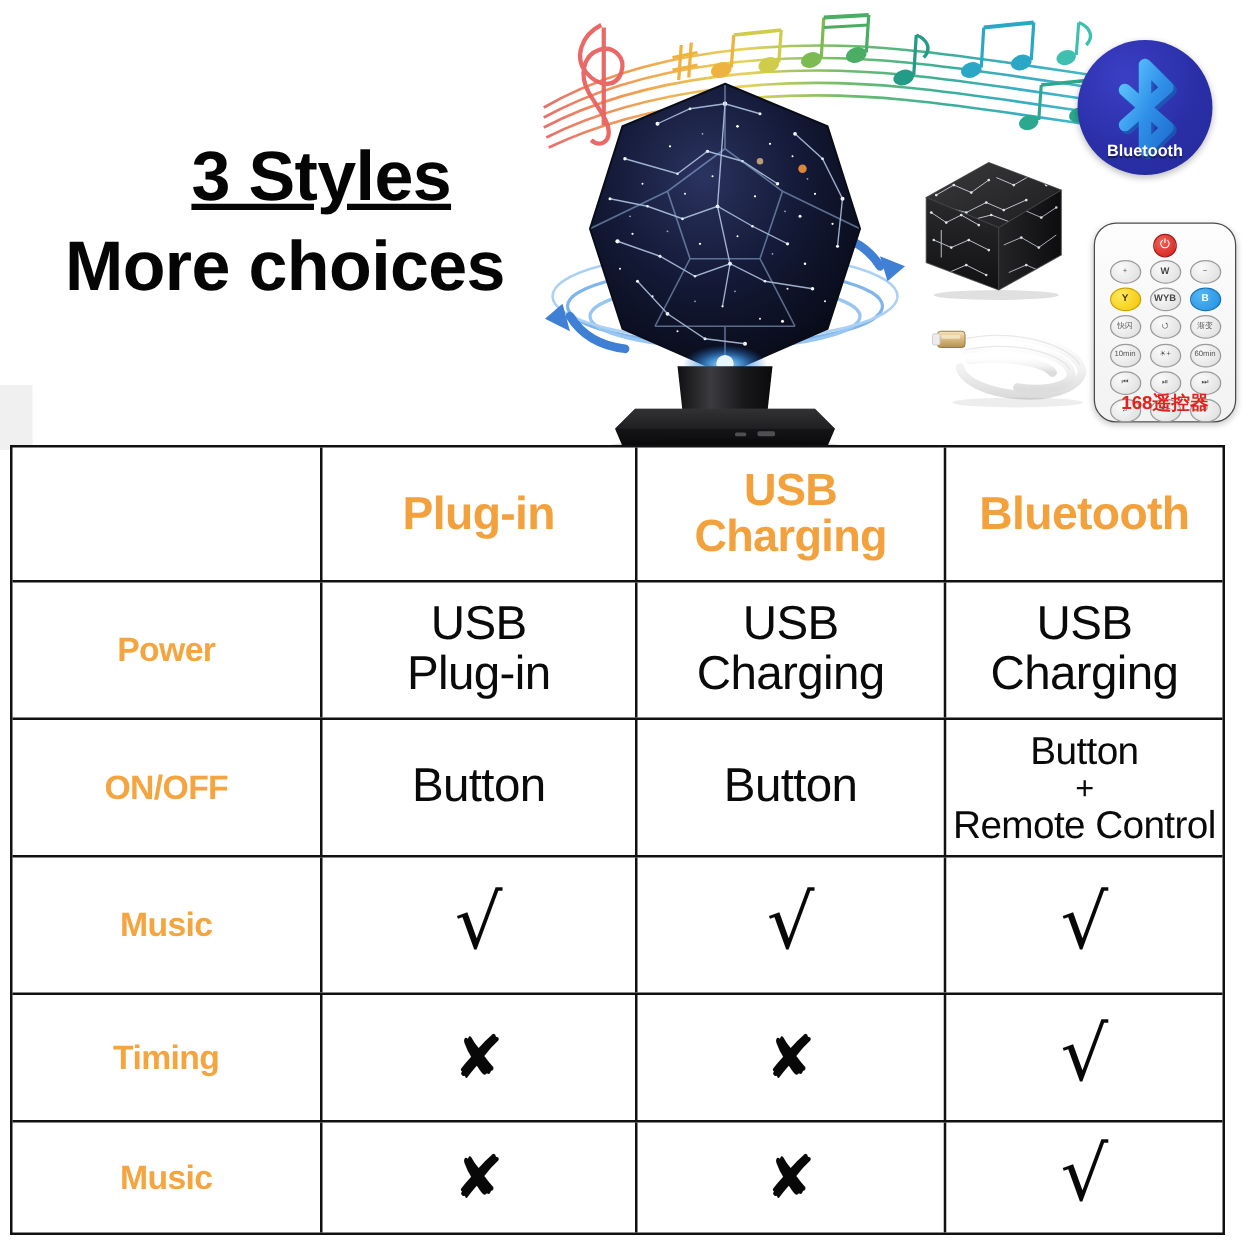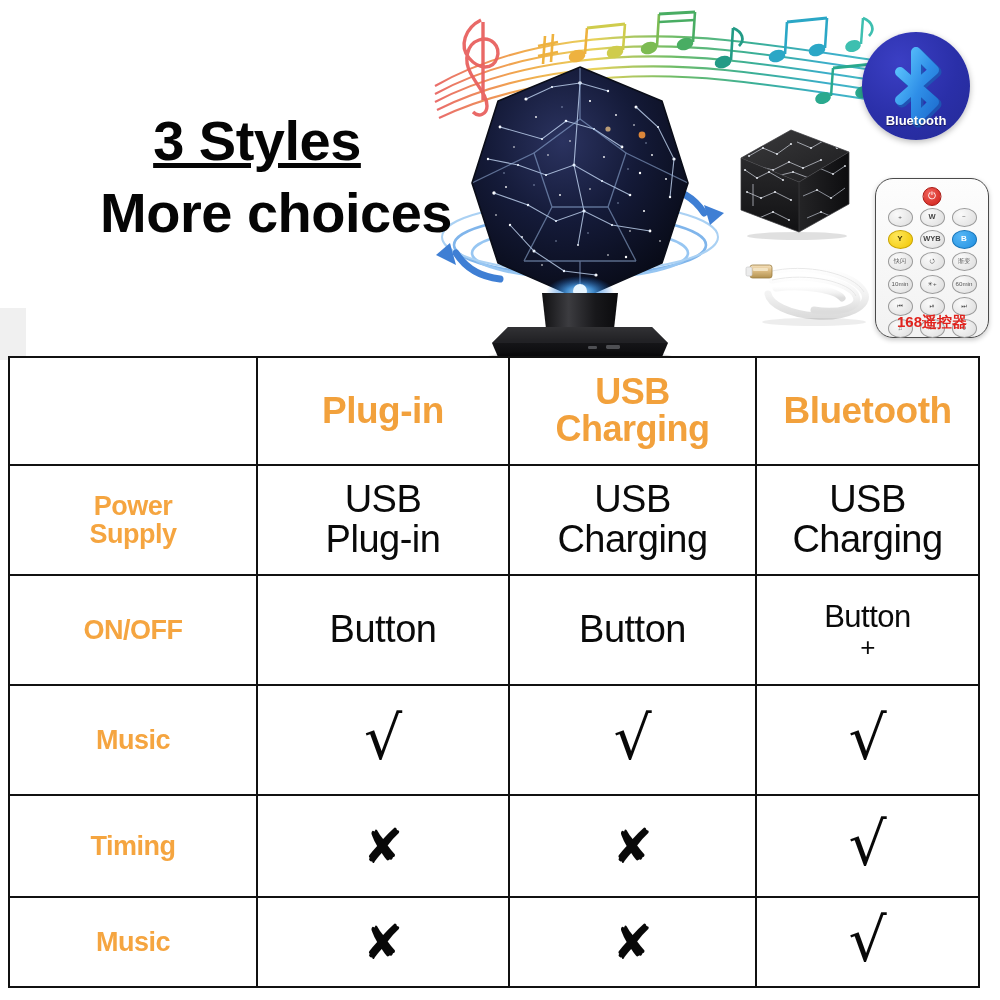--- a/index.html
+++ b/index.html
@@ -15,21 +15,21 @@
   
   .gray-band{position:absolute;left:0;top:308px;width:26px;height:52px;background:#f0f0f0;}
 
   
   .headline{position:absolute;left:52px;top:108px;width:400px;}
   .headline div{
     font-weight:bold;color:#050505;letter-spacing:-0.5px;
     line-height:1.18;
   }
   .hl1{font-size:56px;text-align:center;padding-left:10px;text-decoration:underline;}
-  .hl2{font-size:56px;text-align:right;margin-top:6px;}
+  .hl2{font-size:56px;text-align:left;margin-top:6px;}
 
   
   .music{position:absolute;left:425px;top:0px;width:480px;height:120px;pointer-events:none;}
 
   
   .lamp-wrap{position:absolute;left:430px;top:55px;width:300px;height:305px;}
 
   
   .giftbox{position:absolute;left:733px;top:122px;width:122px;height:120px;}
 
@@ -556,21 +556,20 @@
       </div>
       <div class="tc c3">
         <div class="hdr-orange"><span>Bluetooth</span></div>
       </div>
     </div>
 
     <div class="trow r-pwr">
       <div class="tc c0">
         <div class="rowlabel">
           <div>Power</div>
-          <div>Supply</div>
         </div>
       </div>
       <div class="tc c1">
         <div class="cellblack">
           <div>USB</div>
           <div>Plug-in</div>
         </div>
       </div>
       <div class="tc c2">
         <div class="cellblack">
@@ -593,20 +592,21 @@
       <div class="tc c1">
         <div class="cellblack"><span>Button</span></div>
       </div>
       <div class="tc c2">
         <div class="cellblack"><span>Button</span></div>
       </div>
       <div class="tc c3">
         <div class="cellblack small">
           <div>Button</div>
           <div class="plus">+</div>
+          <div>Remote Control</div>
         </div>
       </div>
     </div>
 
     <div class="trow r-rot">
       <div class="tc c0">
         <div class="rowlabel"><span>Music</span></div>
       </div>
       <div class="tc c1">
         <span class="mark-check">√</span>

